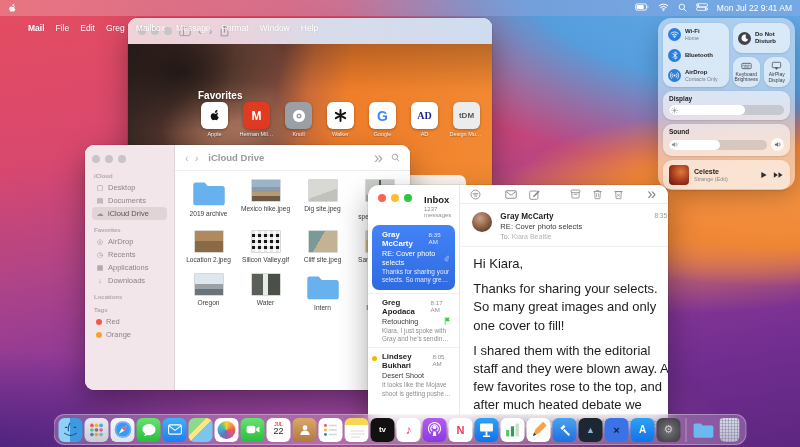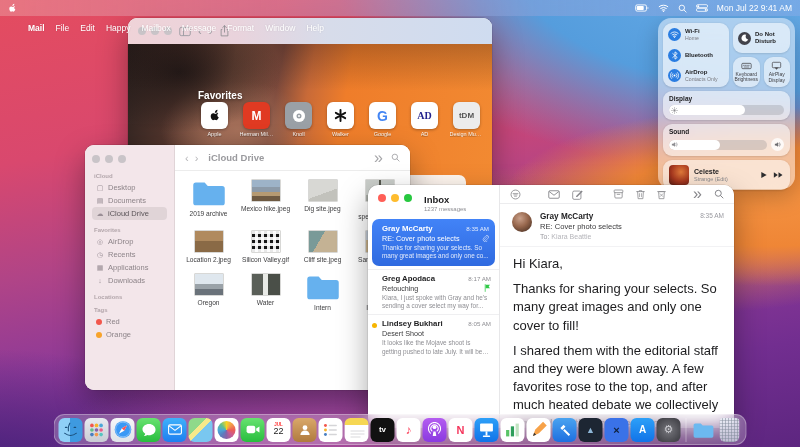--- a/index.html
+++ b/index.html
@@ -13,21 +13,21 @@
     radial-gradient(55% 45% at -2% 105%, #46217a 0%, rgba(70,33,122,0) 60%),
     radial-gradient(95% 80% at 100% -10%, #6cb0ea 0%, #559ddd 38%, rgba(85,157,221,0) 62%),
     linear-gradient(170deg,#e44c5f 0%,#d9486e 28%,#b04487 48%,#8f3a97 64%,#722e90 82%,#5d2680 100%);}
   
   .menubar{position:absolute;top:0;left:0;right:0;height:16px;z-index:50;display:flex;align-items:center;
     padding:0 8px;color:#fff;font-size:8.5px;
     background:linear-gradient(90deg,rgba(233,130,140,.75),rgba(210,140,170,.55) 35%,rgba(140,160,215,.55) 60%,rgba(125,170,230,.7));
     backdrop-filter:blur(6px);}
   .menubar .mi{margin-right:11px;white-space:nowrap;text-shadow:0 0 2px rgba(0,0,0,.15);margin-top:39px;}
   .menubar .appname{font-weight:bold;}
-  .mb-right{margin-left:auto;display:flex;align-items:center;gap:9px;}
+  .mb-right{margin-left:auto;display:flex;gap:9px;}
   .mb-right svg{display:block;}
   .apple-logo{width:9px;height:11px;fill:#fff;margin-right:11px;}
   
   .window{position:absolute;border-radius:9px;box-shadow:0 12px 30px rgba(0,0,0,.35),0 0 0 .5px rgba(0,0,0,.15);overflow:hidden;background:#fff;}
   .lights{display:flex;gap:5px;}
   .light{width:8px;height:8px;border-radius:50%;}
   .inactive .light{background:#c9c4c8;}
   .lr{background:#ff5f57;} .ly{background:#febc2e;} .lg{background:#28c840;}
   
   .safari{left:128px;top:18px;width:364px;height:182px;z-index:10;}
@@ -75,21 +75,21 @@
   .th-mex{background:linear-gradient(180deg,#9db3c8 0 35%,#8c9aa8 35% 55%,#b59a72 55% 75%,#6e5a42 75%);}
   .th-dig{background:linear-gradient(160deg,#d8d8d4 0 60%,#c2c2bc 60%);}
   .th-tree{background:linear-gradient(90deg,rgba(0,0,0,0) 45%,#55584f 45% 53%,rgba(0,0,0,0) 53%),linear-gradient(180deg,#c9cdc9 0 70%,#a8aca6 70%);}
   .th-loc{background:linear-gradient(180deg,#b08a5e 0 50%,#8a6a46 50%);}
   .th-sv{background:repeating-linear-gradient(0deg,rgba(255,255,255,.9) 0 3px,rgba(0,0,0,0) 3px 6px),repeating-linear-gradient(90deg,#161616 0 3px,#e8e8e8 3px 6px);}
   .th-cliff{background:linear-gradient(120deg,#7a9a98 0 40%,#c4b294 40%);}
   .th-sandy{background:linear-gradient(180deg,#c3cbd6 0 45%,#ccb58e 45%);}
   .th-oregon{background:linear-gradient(180deg,#dfe7ee 0 50%,#9aa2a8 50% 72%,#6a727a 72%);}
   .th-water{background:linear-gradient(90deg,#5a5f58 0 40%,#e8eae6 40% 58%,#4a4f48 58%);}
   
-  .mail{left:368px;top:185px;width:366px;height:243px;z-index:30;display:flex;border-radius:10px;}
+  .mail{left:368px;top:185px;width:300px;height:243px;z-index:30;display:flex;border-radius:10px;}
   .ml-list{width:132px;border-right:1px solid #e7e7e9;display:flex;flex-direction:column;}
   .ml-head{padding:9px 8px 4px 10px;display:flex;align-items:flex-start;gap:4px;}
   .ml-titlewrap{margin-left:8px;}
   .ml-title{font-size:9.5px;font-weight:bold;color:#1d1d1f;}
   .ml-sub{font-size:6px;color:#8e8e93;margin-top:1px;}
   .row{position:relative;padding:4px 8px 4px 14px;border-top:1px solid #efeff1;}
   .row .r1{display:flex;justify-content:space-between;align-items:baseline;}
   .sender{font-size:7.8px;font-weight:bold;color:#1d1d1f;}
   .rtime{font-size:6.2px;color:#8e8e93;}
   .subj{font-size:7.2px;color:#3a3a3c;margin-top:1px;display:flex;justify-content:space-between;align-items:center;}
@@ -876,21 +876,21 @@
     <div class="dk dk-trash"></div>
   </div>
 
   <div class="menubar">
     <svg class="apple-logo">
         <use href="#s-apple"></use>
       </svg>
     <span class="mi appname">Mail</span>
     <span class="mi">File</span>
     <span class="mi">Edit</span>
-    <span class="mi">Happy</span>
+    <span class="mi">Greg</span>
     <span class="mi">Mailbox</span>
     <span class="mi">Message</span>
     <span class="mi">Format</span>
     <span class="mi">Window</span>
     <span class="mi">Help</span>
     <div class="mb-right">
       <svg width="14" height="8">
           <use href="#s-batt"></use>
         </svg>
       <svg width="11" height="8">

